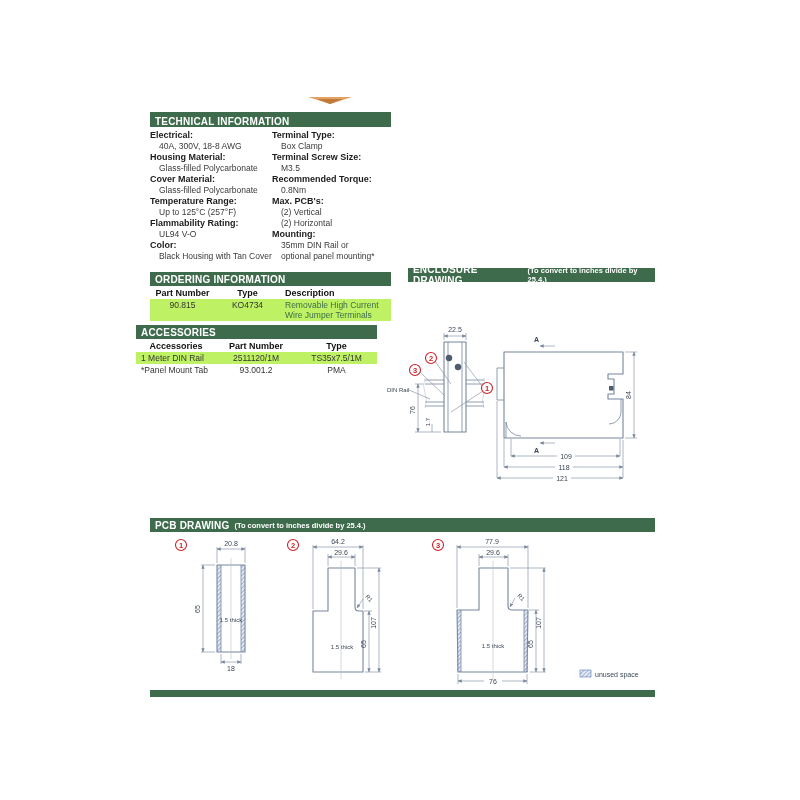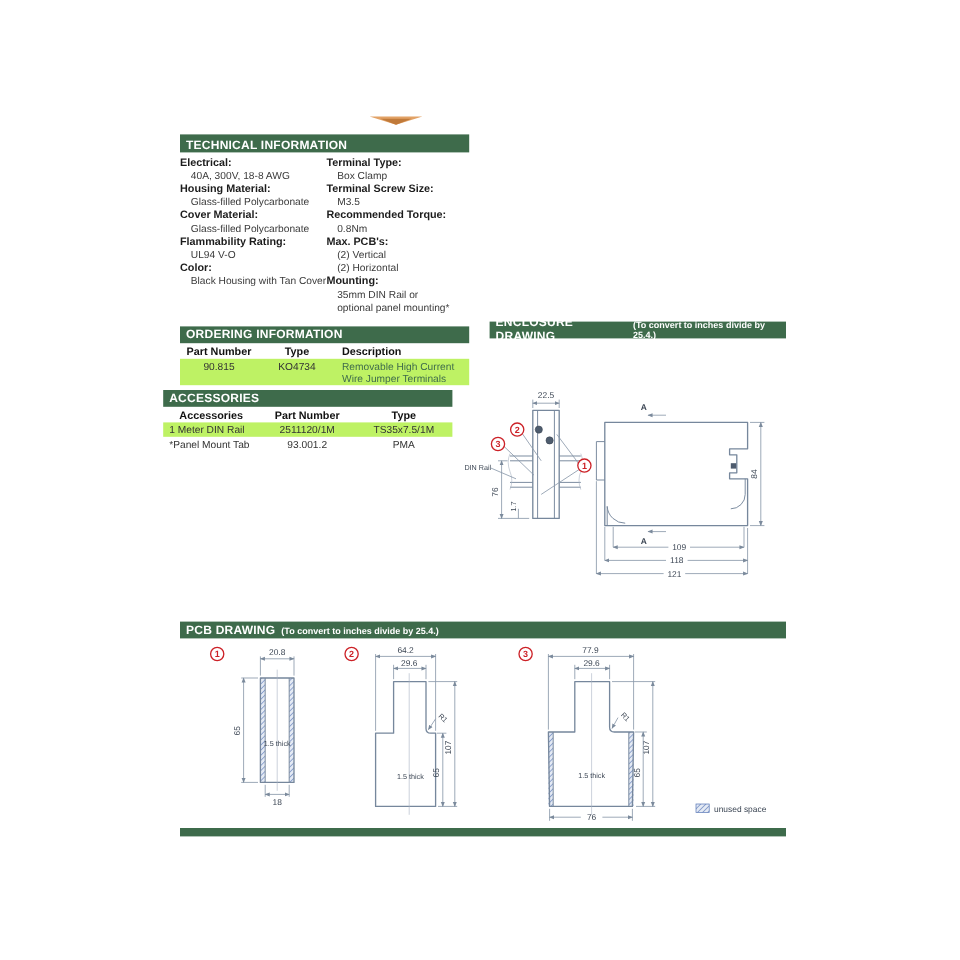--- a/index.html
+++ b/index.html
@@ -58,20 +58,24 @@
       </div>
       <div>
         <div class="spec-label">Housing Material:</div>
         <div class="spec-value">Glass-filled Polycarbonate</div>
       </div>
       <div>
         <div class="spec-label">Cover Material:</div>
         <div class="spec-value">Glass-filled Polycarbonate</div>
       </div>
       <div>
+        <div class="spec-label">Temperature Range:</div>
+        <div class="spec-value">Up to 125°C (257°F)</div>
+      </div>
+      <div>
         <div class="spec-label">Flammability Rating:</div>
         <div class="spec-value">UL94 V-O</div>
       </div>
       <div>
         <div class="spec-label">Color:</div>
         <div class="spec-value">Black Housing with Tan Cover</div>
       </div>
     </div>
     <div class="spec-col r">
       <div>

